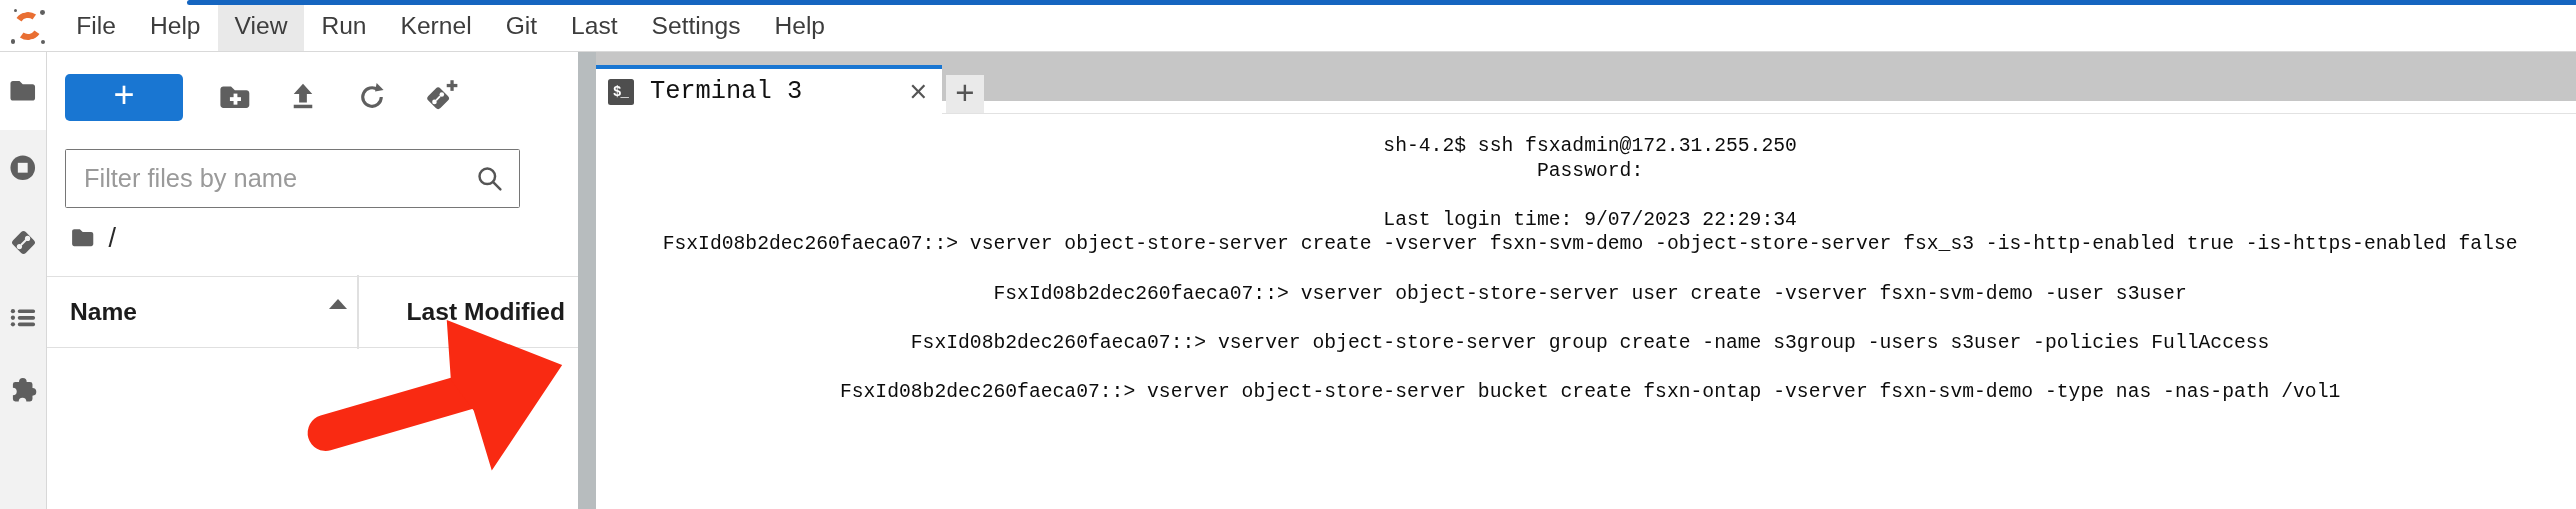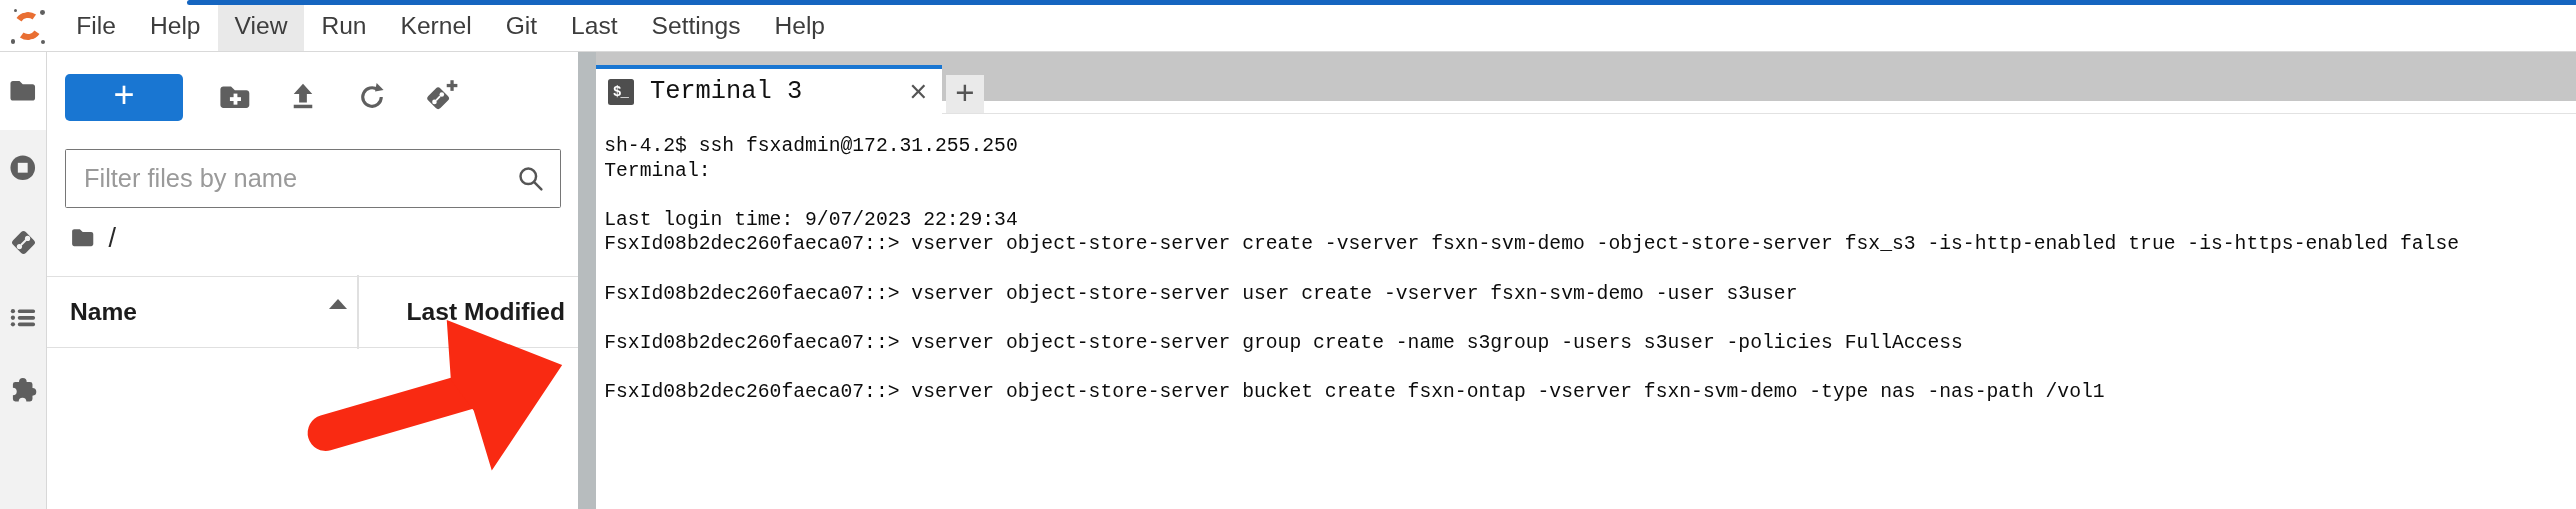--- a/index.html
+++ b/index.html
@@ -38,21 +38,21 @@
   .side-item svg { display:block; }
 
   
   .filepanel { width:531px; background:#fff; position:relative; flex:0 0 auto; }
   .fp-toolbar { position:absolute; left:18px; top:20.5px; height:49px; display:flex;
                 align-items:center; gap:33px; }
   .new-btn { width:118px; height:47px; background:#1976d2; border-radius:4.9px; color:#fff;
              font-size:36px; font-weight:300; display:flex; align-items:center; justify-content:center;
              cursor:pointer; line-height:1; padding-bottom:3.3px; }
   .tb-icon { width:36px; height:36px; display:flex; align-items:center; justify-content:center; cursor:pointer; }
-  .fp-filter { position:absolute; left:18px; top:97px; width:496px; height:59px;
+  .fp-filter { position:absolute; left:18px; top:97px; width:455px; height:59px;
                border:1.6px solid #767676; border-radius:1.6px; display:flex; align-items:center; background:#fff; }
   .fp-filter input { flex:1; border:none; outline:none; background:transparent; padding-left:18px;
                      font-size:25.4px; color:#333; font-family:inherit; }
   .fp-filter input::placeholder { color:#9a9a9a; }
   .search-wrap { margin-right:14.7px; display:flex; }
   .fp-crumb { position:absolute; left:23px; top:167px; height:38px; display:flex; align-items:center; gap:13px;
               font-size:27px; color:#2a2a2a; }
   .fp-header { position:absolute; left:0; top:224px; width:100%; height:72px;
                border-top:1.6px solid #e0e0e0; border-bottom:1.6px solid #e0e0e0;
                font-size:24.6px; font-weight:700; color:#1c1c1c; }
@@ -77,21 +77,21 @@
               color:#fff; font-family:"Liberation Mono","DejaVu Sans Mono",monospace; font-size:14px;
               font-weight:700; display:flex; align-items:center; justify-content:center; letter-spacing:-0.8px; }
   .tab-title { margin-left:16.4px; font-size:25.4px; color:#111;font-family:Liberation Mono, monospace; }
   .tab-close { margin-left:auto; margin-right:14.7px; font-size:31px; color:#555; cursor:pointer; line-height:1; }
   .newtab-btn { position:absolute; left:350px; top:23px; width:38px; height:38px; background:#eaeaea;
                 color:#555; font-size:33px; display:flex; align-items:center; justify-content:center;
                 cursor:pointer; line-height:1; padding-bottom:3.3px; }
 
   .term { position:absolute; left:0; top:64px; right:0; bottom:0; padding:18px 0 0 8.2px;
           font-family:"Liberation Mono","DejaVu Sans Mono",monospace; font-size:19.7px; color:#0c0c0c;
-          cursor:text; }
+          cursor:text;text-align:center; }
   .tline { height:24.6px; line-height:24.6px; white-space:pre; }
   .cursor { display:inline-block; width:13px; height:22px; background:#1c1c1c; vertical-align:text-bottom; }
 
   
   .arrow-overlay { position:absolute; inset:0; z-index:10; pointer-events:none; }
 </style>
 </head>
 <body>
 
 <div class="stage">
@@ -237,21 +237,21 @@
           <span class="tab-title">Terminal 3</span>
           <span class="tab-close">×</span>
         </div>
         <div class="newtab-btn">+</div>
       </div>
 
       <div class="term">
 
           <div class="tline">sh-4.2$ ssh fsxadmin@172.31.255.250</div>
 
-          <div class="tline">Terminal:</div>
+          <div class="tline">Password:</div>
 
           <div class="tline"></div>
 
           <div class="tline">Last login time: 9/07/2023 22:29:34</div>
 
           <div class="tline">FsxId08b2dec260faeca07::&gt; vserver object-store-server create -vserver fsxn-svm-demo -object-store-server fsx_s3 -is-http-enabled true -is-https-enabled false</div>
 
           <div class="tline"></div>
 
           <div class="tline">FsxId08b2dec260faeca07::&gt; vserver object-store-server user create -vserver fsxn-svm-demo -user s3user</div>

